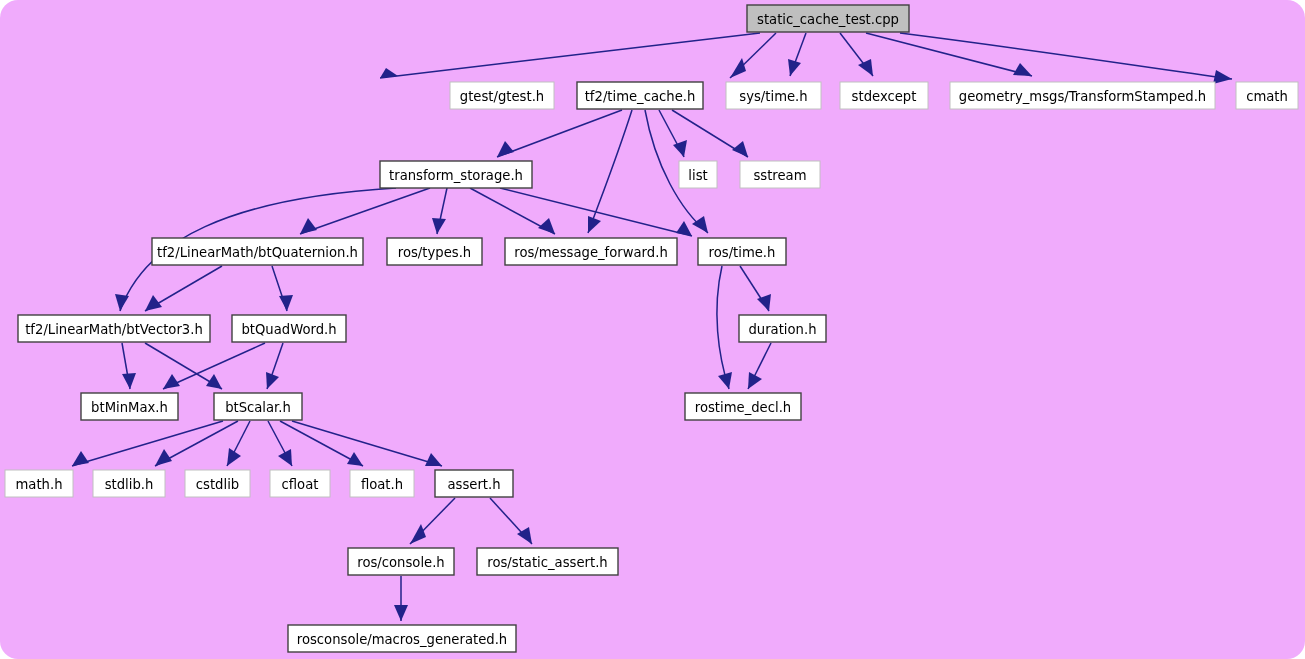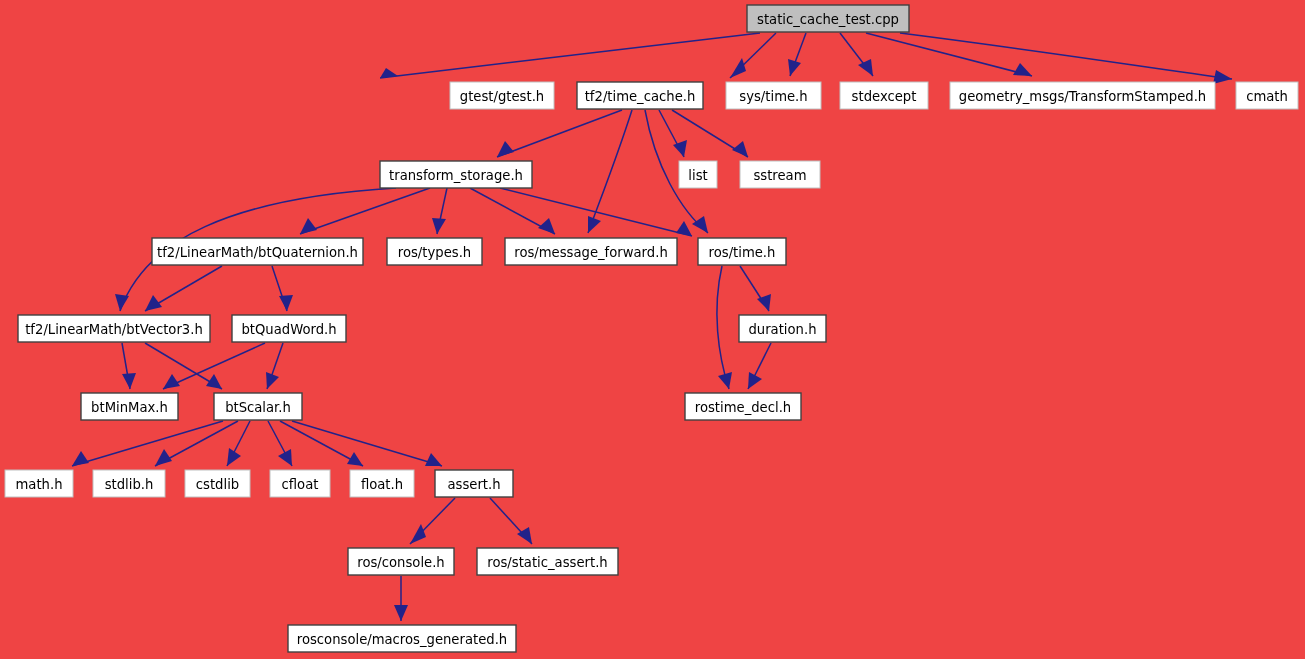--- a/index.html
+++ b/index.html
@@ -8,21 +8,22 @@
     background: #ffffff;
   }
   body {
     font-family: "DejaVu Sans", "Liberation Sans", sans-serif;
   }
   #graph-root {
     position: relative;
     width: 1305px;
     height: 659px;
     overflow: hidden;
-    background: #ef4444;
+    background: #f0abfc;
+    border-radius: 18px;
   }
   svg#depgraph {
     display: block;
     width: 1305px;
     height: 659px;
   }
   .node-box {
     cursor: pointer;
   }
   .node-rect-plain {

